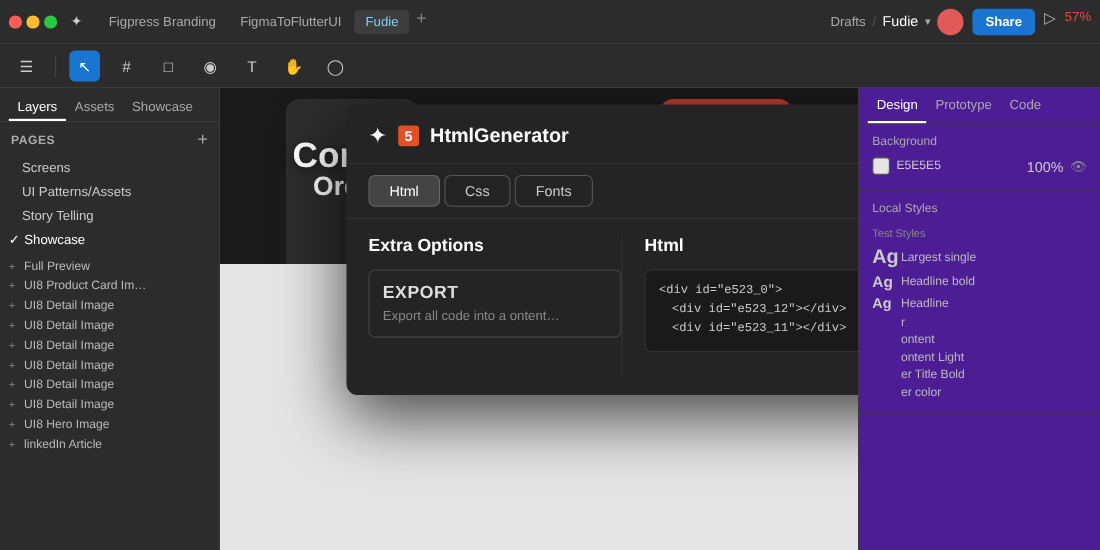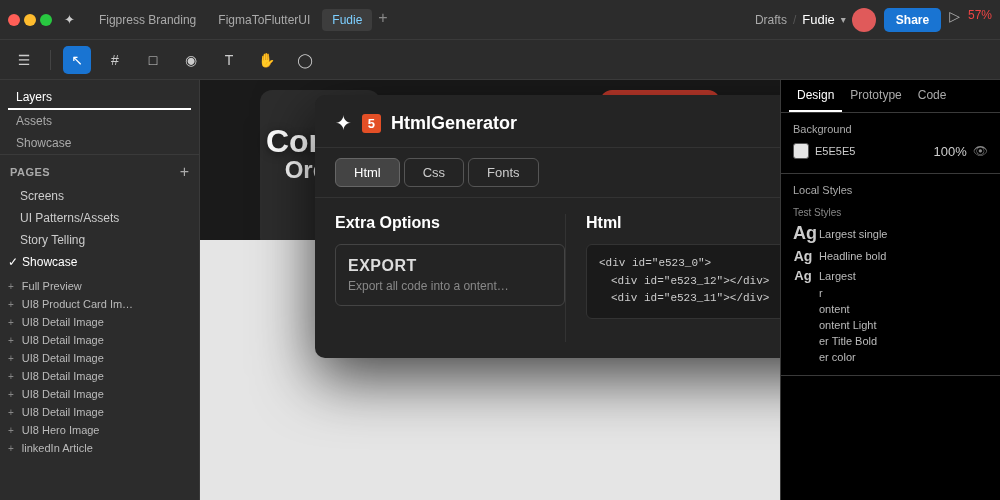--- a/index.html
+++ b/index.html
@@ -162,21 +162,20 @@
       border-right: 1px solid #3a3a3a;
       display: flex;
       flex-direction: column;
       flex-shrink: 0;
     }
     .sidebar-tabs {
       display: flex;
       gap: 0;
       padding: 6px 8px 0;
       border-bottom: 1px solid #3a3a3a;
-      flex-direction: column;
     }
     .sidebar-tab {
       font-size: 12px;
       color: #aaa;
       padding: 4px 8px;
       cursor: pointer;
     }
     .sidebar-tab.active {
       color: #fff;
       border-bottom: 2px solid #fff;
@@ -412,21 +411,21 @@
       color: #ccc;
       line-height: 1.6;
       border: 1px solid #333;
     }
     .code-line { display: block; }
     .code-indent { padding-left: 12px; }
 
     
     .right-sidebar {
       width: 220px;
-      background: #000000;
+      background: #4c1d95;
       border-left: 1px solid #3a3a3a;
       display: flex;
       flex-direction: column;
       flex-shrink: 0;
     }
     .right-tabs {
       display: flex;
       border-bottom: 1px solid #3a3a3a;
       padding: 0 8px;
     }
@@ -487,21 +486,20 @@
       display: flex;
       align-items: center;
       gap: 6px;
       padding: 2px 0;
     }
     .text-style-preview {
       font-size: 14px;
       font-weight: 700;
       color: #ccc;
       width: 20px;
-      text-align: center;
     }
     .text-style-name {
       font-size: 11px;
       color: #bbb;
     }
   </style>
 </head>
 <body>
 
 <div class="top-bar">
@@ -679,21 +677,21 @@
       <div class="text-style-row">
         <span class="text-style-preview" style="font-size:18px;">Ag</span>
         <span class="text-style-name">Largest single</span>
       </div>
       <div class="text-style-row">
         <span class="text-style-preview" style="font-size:14px;font-weight:700;">Ag</span>
         <span class="text-style-name">Headline bold</span>
       </div>
       <div class="text-style-row">
         <span class="text-style-preview" style="font-size:13px;">Ag</span>
-        <span class="text-style-name">Largest</span>
+        <span class="text-style-name">Headline</span>
       </div>
       <div class="text-style-row">
         <span class="text-style-preview" style="font-size:11px;"></span>
         <span class="text-style-name">r</span>
       </div>
       <div class="text-style-row">
         <span class="text-style-preview" style="font-size:11px;"></span>
         <span class="text-style-name">ontent</span>
       </div>
       <div class="text-style-row">

